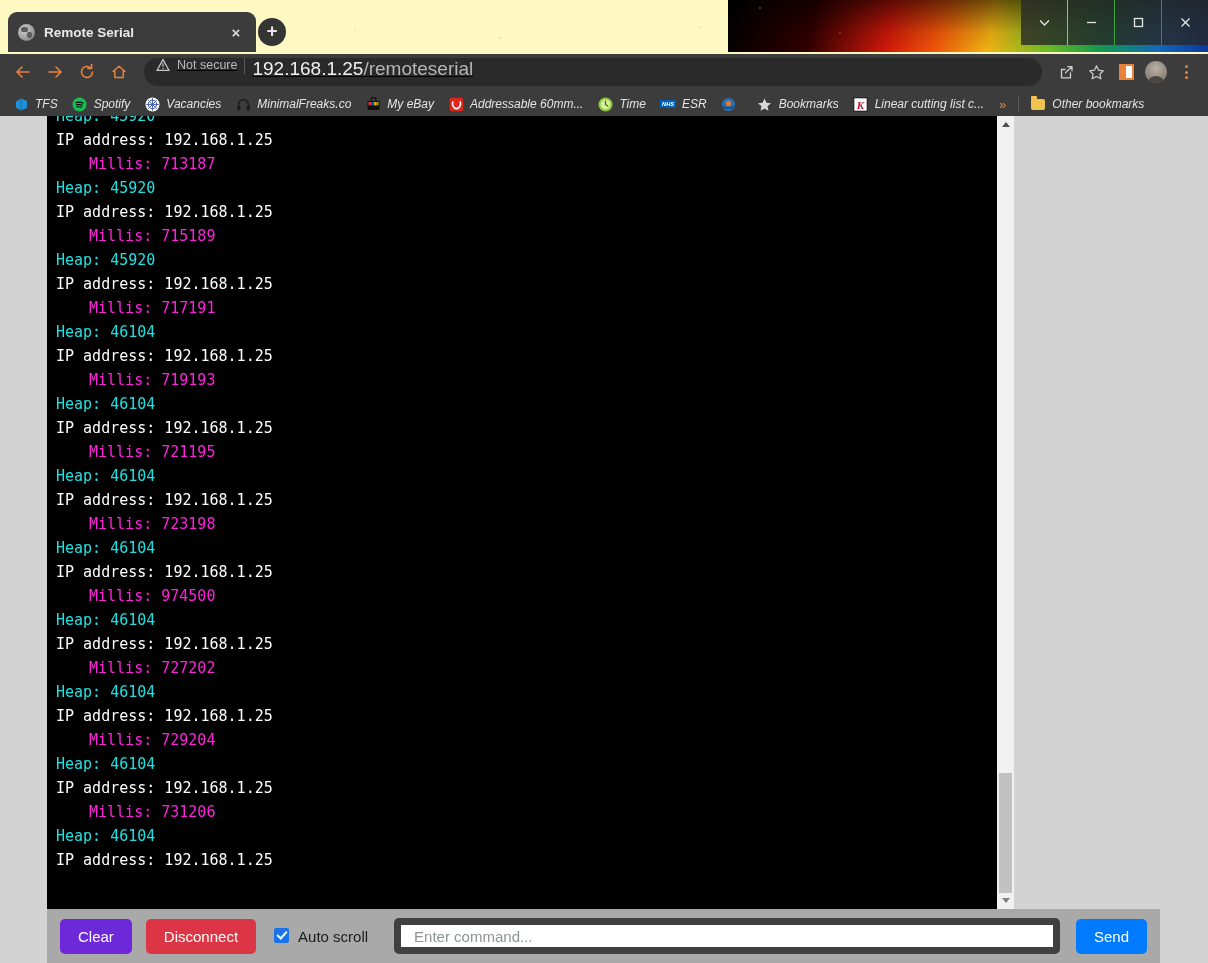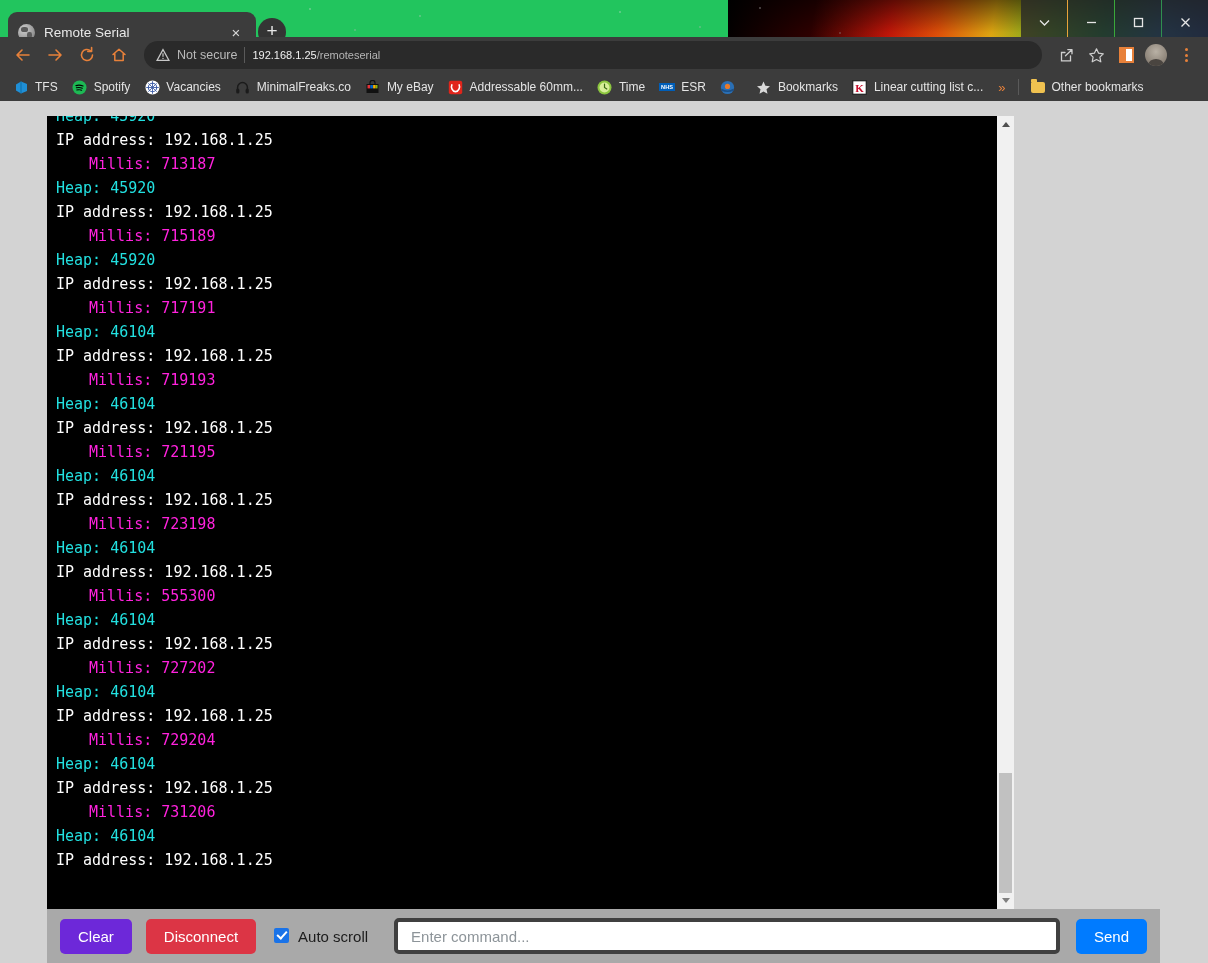--- a/index.html
+++ b/index.html
@@ -7,23 +7,24 @@
     width: 1208px; height: 963px;
     overflow: hidden;
     font-family: "Liberation Sans", sans-serif;
     background: #d3d3d3;
   }
 
   
   .browser { width: 1208px; height: 963px; position: relative; }
 
   .titlebar {
-    height: 37px; position: relative;
-    background: #22c55e;
+    height: 54px; position: relative;
+    background: #fef9c3;
     overflow: hidden;
+    font-weight: bold;
   }
   
   .theme-art {
     position: absolute; top: 0; right: 0; width: 480px; height: 52px;
     background:
       linear-gradient(100deg,
         rgba(0,0,0,0) 0%, rgba(90,0,0,0.55) 18%,
         rgba(220,25,10,0.95) 34%, rgba(255,90,10,0.95) 44%,
         rgba(255,190,20,0.95) 55%, rgba(120,210,40,0.9) 67%,
         rgba(20,170,90,0.9) 78%, rgba(20,110,200,0.95) 90%,
@@ -96,27 +97,27 @@
   .toolbar {
     height: 36px; background: #3c3c3c;
     display: flex; align-items: center; padding: 0 8px; gap: 2px;
   }
   .navbtn {
     width: 30px; height: 30px; display: flex; align-items: center; justify-content: center;
     border-radius: 50%; color: #e8813a; flex: none;
   }
   .omnibox {
     flex: 1; height: 28px; margin: 0 8px; background: #2a2a2a;
-    border-radius: 14px; display: flex; align-items: center; padding: 0 12px;
-    gap: 7px; min-width: 0;
+    border-radius: 14px; display: flex; padding: 0 12px;
+    gap: 7px; min-width: 0; text-decoration: underline;
   }
   .warn-icon { color: #c9c9c9; flex: none; display: flex; }
   .notsecure { color: #b9b9b9; font-size: 12.5px; white-space: nowrap; }
   .omni-sep { width: 1px; height: 16px; background: #5a5a5a; }
-  .url { font-size: 11px; color: #b6b6b6; white-space: nowrap;
+  .url { font-size: 19px; color: #b6b6b6; white-space: nowrap;
          overflow: hidden; text-overflow: ellipsis; }
   .url b { color: #f0f0f0; font-weight: normal; }
   .tool-icon {
     width: 28px; height: 28px; display: flex; align-items: center; justify-content: center;
     color: #cfcfcf; flex: none;
   }
   .ext-square { width: 15px; height: 16px; border: 2.5px solid #e8813a; background: #fff; }
   .ext-square i { display: block; width: 5px; height: 100%; background: #e8813a; }
   .avatar {
     width: 22px; height: 22px; border-radius: 50%;
@@ -128,21 +129,21 @@
     width: 15px; height: 11px; border-radius: 50% 50% 0 0; background: #4a4540;
   }
   .dots { display: flex; flex-direction: column; gap: 2.5px; align-items: center; }
   .dots i { width: 3px; height: 3px; border-radius: 50%; background: #e8813a; display: block; }
 
   
   .bookmarks {
     height: 28px; background: #3c3c3c; display: flex; align-items: center;
     padding: 0 6px; gap: 0px; overflow: hidden; position: relative;
   }
-  .bm { display: flex; align-items: center; gap: 6px; padding: 2px 7px; flex: none; }
+  .bm { display: flex; align-items: center; gap: 6px; padding: 2px 7px; flex: none; font-style: italic; }
   .bm-label { color: #e4e4e4; font-size: 12px; white-space: nowrap; }
   .bm-ico { width: 16px; height: 16px; flex: none; display: flex; align-items: center; justify-content: center; }
   .chev-more { color: #e8813a; font-size: 13px; padding: 0 8px; flex: none; }
   .bm-sep { width: 1px; height: 16px; background: #5a5a5a; flex: none; margin: 0 4px; }
   .folder-ico {
     width: 14px; height: 11px; background: #f0c250; border-radius: 1px 2px 2px 2px; position: relative;
   }
   .folder-ico::before {
     content: ""; position: absolute; top: -3px; left: 0; width: 6px; height: 3px;
     background: #f0c250; border-radius: 1px 1px 0 0;
@@ -201,21 +202,21 @@
     width: 15px; height: 15px; border-radius: 2px; background: #1a73e8;
     position: relative; flex: none;
   }
   .cb::after {
     content: ""; position: absolute; left: 4.5px; top: 1.5px;
     width: 4px; height: 8px; border: solid #fff; border-width: 0 2px 2px 0;
     transform: rotate(42deg);
   }
   .autoscroll-label { font-size: 15px; color: #1c1c1c; }
   .cmd-input {
-    flex: 1; height: 36px; border: 4px solid #404040; border-radius: 5px;
+    flex: 1; height: 36px; border: 7px solid #404040; border-radius: 5px;
     background: #fff; padding: 0 13px; font-size: 15px; color: #222;
     font-family: "Liberation Sans", sans-serif; min-width: 0; margin-left: 12px;
   }
   .cmd-input::placeholder { color: #8d9499; }
   .btn-send { background: #007bff; margin-left: 2px; }
 
   
   .page-gutter {
     position: absolute; right: 0; top: 0; width: 48px; height: 847px; background: #d3d3d3;
   }
@@ -477,21 +478,21 @@
           <div class="tline c-ip">IP address: 192.168.1.25</div>
           <div class="tline c-millis">Millis: 719193</div>
           <div class="tline c-heap">Heap: 46104</div>
           <div class="tline c-ip">IP address: 192.168.1.25</div>
           <div class="tline c-millis">Millis: 721195</div>
           <div class="tline c-heap">Heap: 46104</div>
           <div class="tline c-ip">IP address: 192.168.1.25</div>
           <div class="tline c-millis">Millis: 723198</div>
           <div class="tline c-heap">Heap: 46104</div>
           <div class="tline c-ip">IP address: 192.168.1.25</div>
-          <div class="tline c-millis">Millis: 555300</div>
+          <div class="tline c-millis">Millis: 974500</div>
           <div class="tline c-heap">Heap: 46104</div>
           <div class="tline c-ip">IP address: 192.168.1.25</div>
           <div class="tline c-millis">Millis: 727202</div>
           <div class="tline c-heap">Heap: 46104</div>
           <div class="tline c-ip">IP address: 192.168.1.25</div>
           <div class="tline c-millis">Millis: 729204</div>
           <div class="tline c-heap">Heap: 46104</div>
           <div class="tline c-ip">IP address: 192.168.1.25</div>
           <div class="tline c-millis">Millis: 731206</div>
           <div class="tline c-heap">Heap: 46104</div>

